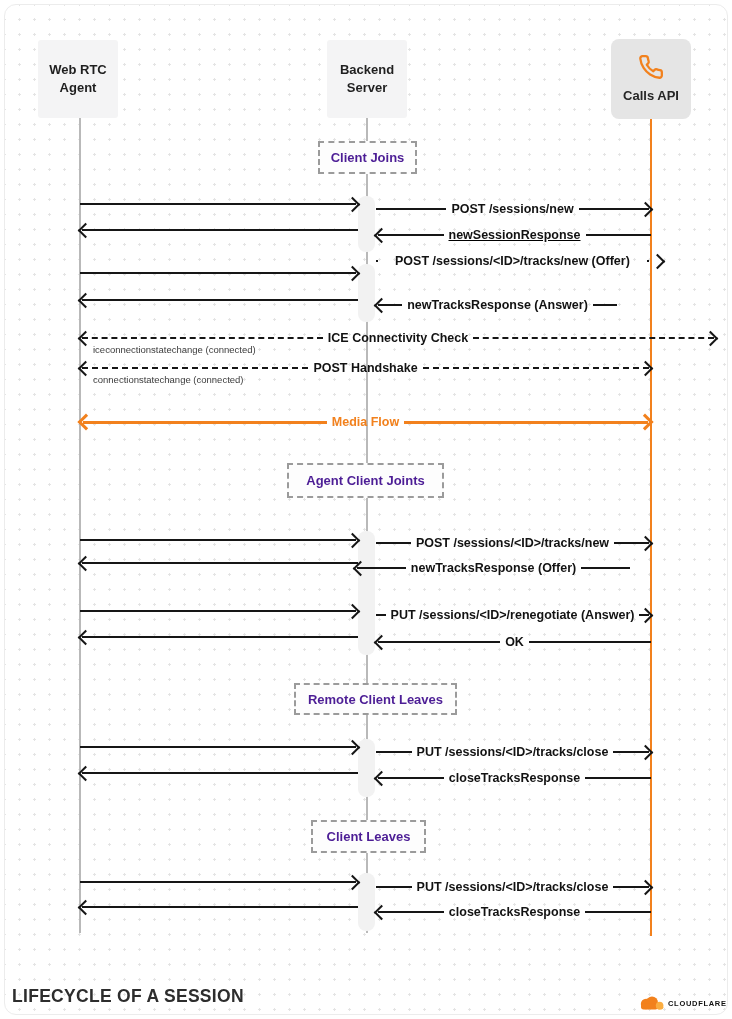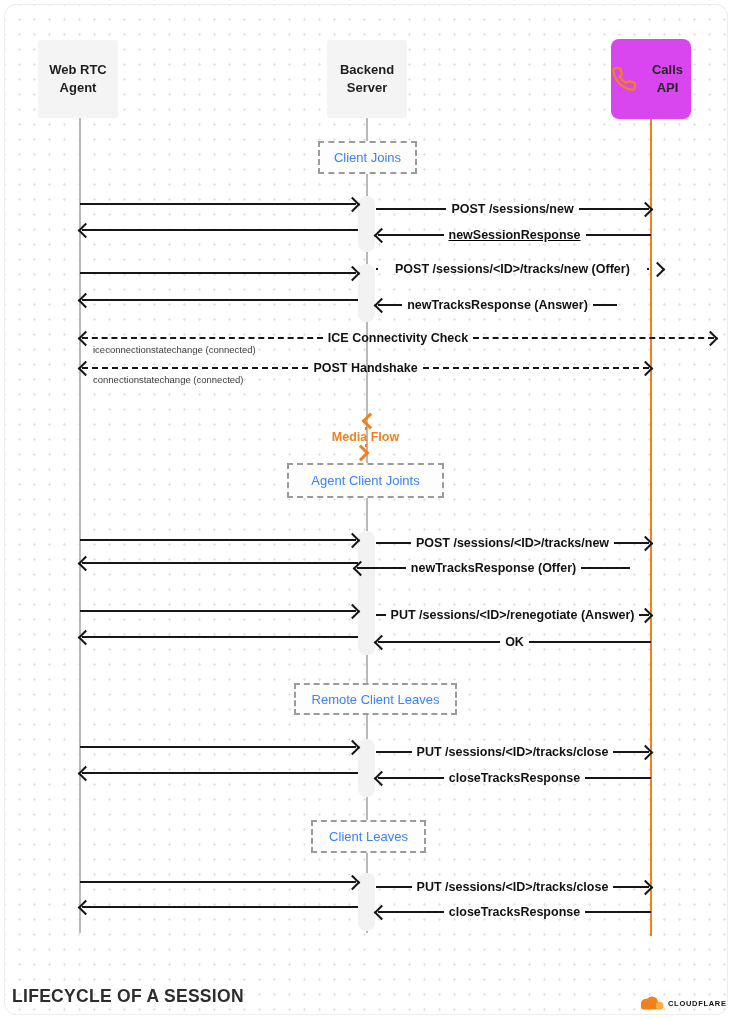--- a/index.html
+++ b/index.html
@@ -4,41 +4,41 @@
 <style>
   html,body{margin:0;padding:0;background:#fff;}
   .canvas{position:relative;width:732px;height:1019px;background:#fff;overflow:hidden;
           font-family:"Liberation Sans",sans-serif;}
   .dotgrid{position:absolute;inset:4px;border:1px solid #ececec;border-radius:12px;
            background-image:radial-gradient(circle,#e4e4e4 1.2px,transparent 1.3px);
            background-size:15px 15px;background-position:7px 7px;}
   
   .actor{position:absolute;display:flex;align-items:center;justify-content:center;text-align:center;
          font-weight:700;font-size:13px;line-height:1.35;color:#1f1f1f;background:#f4f4f5;border-radius:3px;}
-  .actor.calls{background:#d946ef;border-radius:8px;flex-direction:row;gap:7px;color:#262626;}
+  .actor.calls{background:#e5e5e5;border-radius:8px;flex-direction:column;gap:7px;color:#262626;}
   
   .lifeline{position:absolute;width:2px;background:#b9b9b9;}
   .lifeline.orange{background:#f2811d;}
   
   .activation{position:absolute;left:358px;width:17px;background:#f2f2f2;border-radius:8px;}
   
   .msg{position:absolute;height:14px;display:flex;align-items:center;}
   .msg .line{flex:1 1 auto;min-width:2px;height:0;border-top:2.5px solid #161616;}
   .msg .lbl{flex:0 0 auto;font-weight:700;font-size:12.5px;color:#121212;padding:0 5px;white-space:nowrap;}
   .chev{flex:0 0 auto;width:9px;height:9px;border-top:2.5px solid #161616;border-right:2.5px solid #161616;}
   .chev.r{transform:rotate(45deg);margin-left:-9px;}
   .chev.l{transform:rotate(-135deg);margin-right:-9px;}
   .msg.dashed .line{border-top-style:dashed;}
   .msg.orange .line{border-top:3px solid #f2811d;}
   .msg.orange .lbl{color:#f2811d;}
   .msg.orange .chev{border-color:#f2811d;border-top-width:3px;border-right-width:3px;}
   .note{position:absolute;font-size:9.5px;color:#3d3d3d;white-space:nowrap;}
   
   .section{position:absolute;display:flex;align-items:center;justify-content:center;
-           border:2px dashed #9b9b9b;background:#fdfdfd;color:#3b82f6;font-size:13px;white-space:nowrap;}
+           border:2px dashed #9b9b9b;background:#fdfdfd;color:#4c1d95;font-size:13px;white-space:nowrap;font-weight:bold;}
   
   .title{position:absolute;left:12px;top:986px;font-weight:700;font-size:17.5px;
          letter-spacing:0.3px;color:#2d2d2d;}
   .brand{position:absolute;left:637px;top:995px;display:flex;align-items:center;gap:3px;}
   .brand .word{font-weight:700;font-size:7.5px;letter-spacing:0.7px;color:#111;}
 </style>
 </head>
 <body>
 
 <div class="canvas">
@@ -91,21 +91,21 @@
   </div>
   <div class="msg" style="left:80px;top:223px;width:278px;">
     <span class="chev l"></span>
       <span class="line"></span>
   </div>
 
   <div class="msg" style="left:80px;top:266px;width:278px;">
     <span class="line"></span>
       <span class="chev r"></span>
   </div>
-  <div class="msg" style="left:376px;top:262px;width:275px;gap:12px;">
+  <div class="msg" style="left:376px;top:254px;width:275px;gap:12px;">
     <span class="line"></span>
     <span class="lbl">POST /sessions/&lt;ID&gt;/tracks/new (Offer)</span>
     <span class="line"></span>
       <span class="chev r"></span>
   </div>
   <div class="msg" style="left:376px;top:298px;width:241px;align-items:center;">
     <span class="chev l"></span>
       <span class="line"></span>
     <span class="lbl">newTracksResponse (Answer)</span>
     <span class="line"></span>
@@ -126,21 +126,21 @@
 
   <div class="msg dashed" style="left:80px;top:361px;width:571px;">
     <span class="chev l"></span>
       <span class="line"></span>
     <span class="lbl">POST Handshake</span>
     <span class="line"></span>
       <span class="chev r"></span>
   </div>
   <div class="note" style="left:93px;top:374px;">connectionstatechange (connected)</div>
 
-  <div class="msg orange" style="left:80px;top:415px;width:571px;flex-direction:column;">
+  <div class="msg orange" style="left:80px;top:415px;width:571px;">
     <span class="chev l"></span>
       <span class="line"></span>
     <span class="lbl">Media Flow</span>
     <span class="line"></span>
       <span class="chev r"></span>
   </div>
 
   <div class="section" style="left:287px;top:463px;width:153px;height:31px;">
     <span>Agent Client Joints</span>
   </div>

